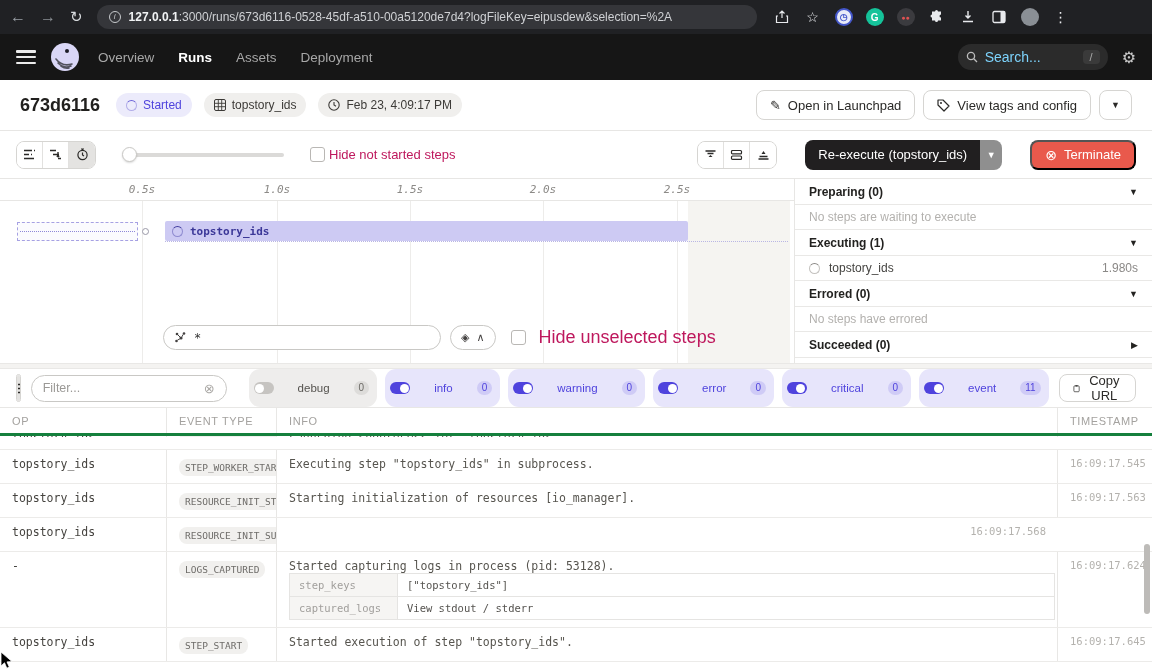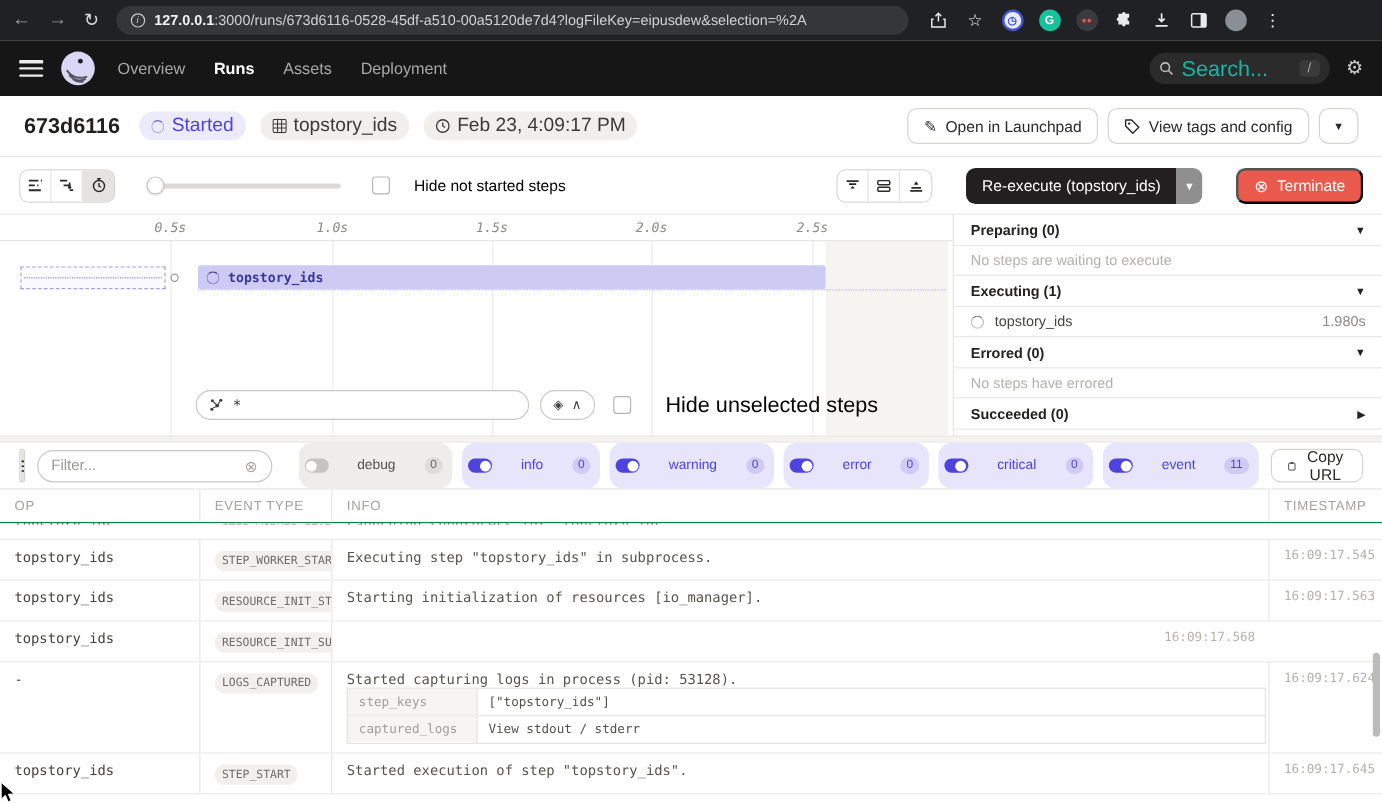--- a/index.html
+++ b/index.html
@@ -30,30 +30,30 @@
     display:flex; align-items:center; padding:0 16px; }
   .hamburger { width:20px; height:14px; display:flex; flex-direction:column; justify-content:space-between; margin-right:14px; }
   .hamburger span { display:block; height:2.5px; background:#ececec; border-radius:1px; }
   .logo { width:30px; height:30px; margin-right:18px; }
   .nav-links { display:flex; gap:24px; }
   .nav-link { color:#a7a7a7; font-size:13.5px; cursor:default; }
   .nav-link.active { color:#fff; font-weight:bold; }
   .topnav-right { margin-left:auto; display:flex; align-items:center; gap:14px; }
   .search-pill { width:150px; height:26px; background:#2b2b2b; border-radius:13px;
     display:flex; align-items:center; padding:0 8px; gap:7px; }
-  .search-pill .placeholder { color:#14b8a6; font-size:18px; flex:1; }
+  .search-pill .placeholder { color:#7dd3fc; font-size:14px; flex:1; }
   .kbd { background:#3a3a3a; color:#aaa; border-radius:4px; font-size:11px; padding:1px 7px; }
   .gear { color:#c9c9c9; font-size:16px; }
 
   
   .run-header { position:absolute; left:0; top:80px; width:1152px; height:51px; background:#fff;
     border-bottom:1px solid #e7e6e4; display:flex; align-items:center; padding:0 20px; gap:12px; }
   .run-id { font-size:18px; font-weight:bold; color:#21201e; margin-right:4px; }
   .pill { display:flex; align-items:center; gap:6px; height:24px; padding:0 10px;
-    border-radius:12px; font-size:16px; }
+    border-radius:12px; font-size:12px; }
   .pill.started { background:#ecebfb; color:#4f43dd; }
   .pill.gray { background:#f0efed; color:#3c3a37; }
   .spinner { width:11px; height:11px; border-radius:50%; border:1.5px solid #b3aee9;
     border-top-color:#6c63d8; }
   .spinner.neutral { border-color:#c4c2bf; border-top-color:#8a8885; }
   .hdr-actions { margin-left:auto; display:flex; align-items:center; gap:8px; }
   .btn { display:flex; align-items:center; gap:7px; height:30px; padding:0 13px;
     border:1px solid #d6d5d2; border-radius:8px; background:#fff; font-size:13px; color:#2b2a28; cursor:default; }
   .btn .bi { font-size:13px; }
   .btn.icon-only { padding:0 11px; }
@@ -63,21 +63,21 @@
     border-bottom:1px solid #e7e6e4; display:flex; align-items:center; padding:0 16px; }
   .seg { display:flex; border:1px solid #d6d5d2; border-radius:8px; overflow:hidden; background:#fff; }
   .seg-btn { width:26px; height:26px; display:flex; align-items:center; justify-content:center;
     border-right:1px solid #e2e1df; background:#fff; }
   .seg-btn:last-child { border-right:none; }
   .seg-btn.active { background:#e4e3e1; }
   .slider { width:160px; height:4px; background:#dbdad8; border-radius:2px; margin-left:28px; position:relative; }
   .slider-thumb { position:absolute; left:-2px; top:-6px; width:15px; height:15px; border-radius:50%;
     background:#fff; border:1px solid #c9c8c5; box-shadow:0 1px 2px rgba(0,0,0,.15); }
   .chk { width:15px; height:15px; border:1px solid #b9b7b4; border-radius:3px; background:#fff; }
-  .chk-label { font-size:13px; color:#000000; margin-left:20px; }
+  .chk-label { font-size:13px; color:#be185d; margin-left:4px; }
   .toolbar-right { margin-left:auto; display:flex; align-items:center; gap:28px; }
   .reexec { display:flex; height:30px; border-radius:8px; overflow:hidden; }
   .reexec-main { background:#211f20; color:#fff; font-size:13px; display:flex; align-items:center; padding:0 13px; }
   .reexec-caret { background:#8f8f8f; color:#fff; width:22px; display:flex; align-items:center; justify-content:center; font-size:9px; }
   .terminate { display:flex; align-items:center; gap:7px; height:30px; padding:0 13px;
     background:#e9594c; color:#fff; border-radius:8px; font-size:13px; }
 
   
   .main { position:absolute; left:0; top:179px; width:1152px; height:184px; }
   .gantt { position:absolute; left:0; top:0; width:794px; height:184px; overflow:hidden; background:#fff; }
@@ -136,21 +136,21 @@
   .lvl.off .toggle { background:#c6c4c1; }
   .toggle::after { content:""; position:absolute; top:1.5px; width:9px; height:9px; border-radius:50%; background:#fff; }
   .lvl.on .toggle::after { right:1.5px; }
   .lvl.off .toggle::after { left:1.5px; }
   .lvl .cnt { border-radius:8px; font-size:10px; padding:0 5px; line-height:14px; }
   .lvl.on .cnt { background:#cfcbf6; color:#4f43dd; }
   .lvl.off .cnt { background:#dddcda; color:#6b6965; }
   .copy-url { margin-left:auto; }
 
   .log-table-head { height:29px; display:grid; grid-template-columns:167px 110px 781px 94px;
-    border-top:1px solid #e8e7e5; border-bottom:1px solid #15803d; }
+    border-top:1px solid #e8e7e5; border-bottom:3px solid #15803d; }
   .log-table-head .hcell { display:flex; align-items:center; padding:0 12px; font-size:11px;
     letter-spacing:.6px; color:#a4a29f; border-right:1px solid #e8e7e5; }
   .log-table-head .hcell:last-child { border-right:none; }
   .log-rows { position:relative; height:232px; overflow:hidden; }
   .lrow { display:grid; grid-template-columns:167px 110px 781px 94px; border-bottom:1px solid #eceBe9; }
   .lrow .cell { padding:7px 12px; border-right:1px solid #e8e7e5; overflow:hidden; }
   .lrow .cell:last-child { border-right:none; }
   .op-cell { font-family:"DejaVu Sans Mono", monospace; font-size:11.5px; color:#45433f; }
   .tag { display:inline-block; background:#f1f0ee; border-radius:8px; padding:3px 6px;
     font-family:"DejaVu Sans Mono", monospace; font-size:9.5px; color:#6e6c69; white-space:nowrap; }

